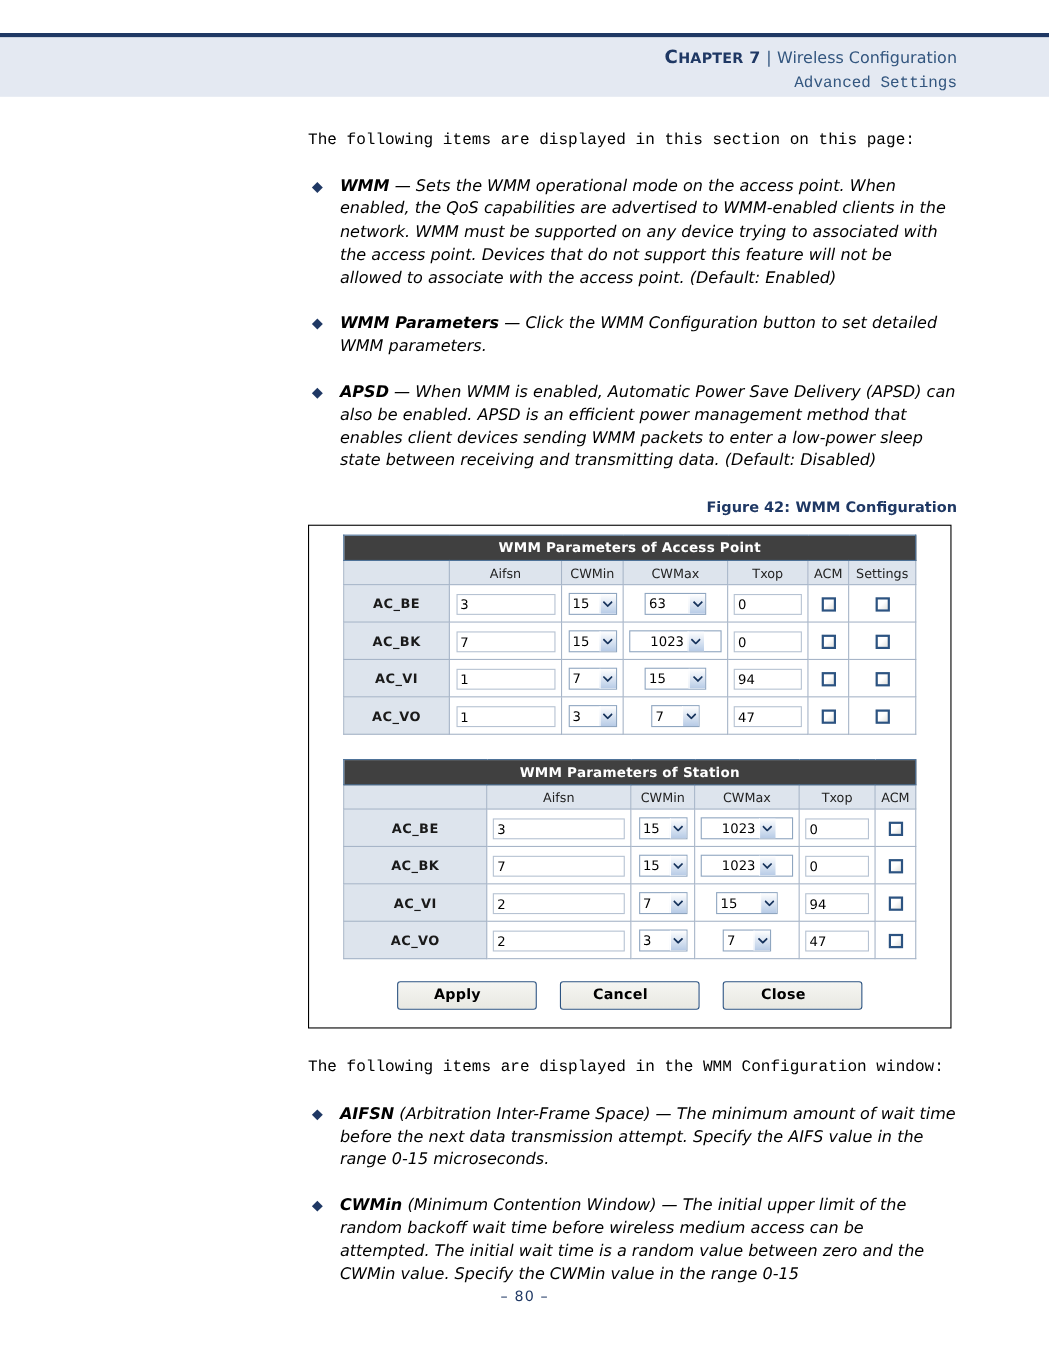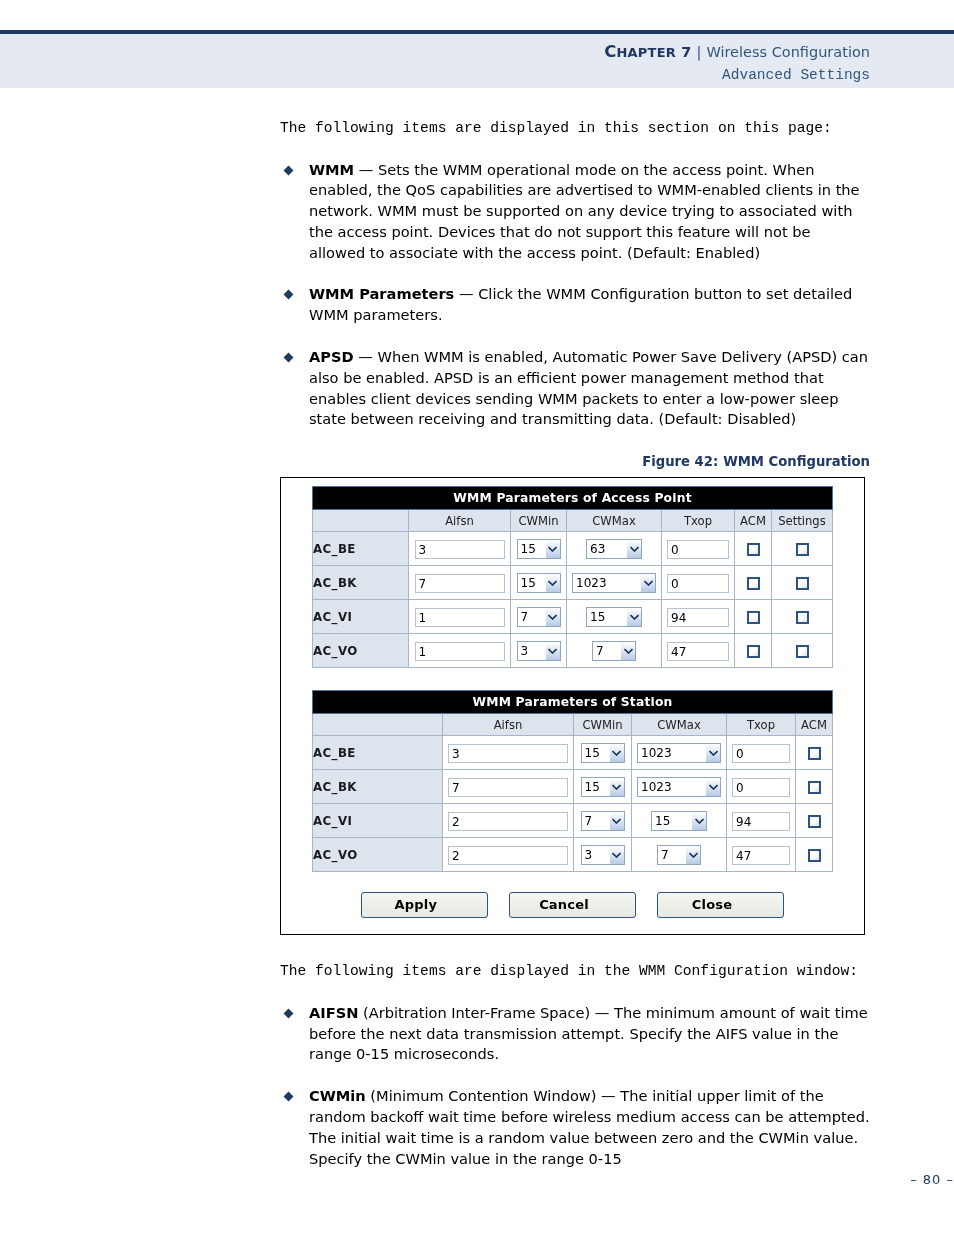--- a/index.html
+++ b/index.html
@@ -82,20 +82,21 @@
     list-style: none;
     margin: 0;
     padding: 0;
   }
   ul.bullets li {
     position: relative;
     padding-left: 29px;
     margin-top: 21px;
     font-size: 14.6px;
     line-height: 20.8px;
+    font-style: italic;
   }
   ul.bullets li .diamond {
     position: absolute;
     left: 5px;
     top: 7px;
     width: 7px;
     height: 7px;
     background: #1f3864;
     transform: rotate(45deg);
   }
@@ -128,21 +129,21 @@
     margin: 0 auto;
     font-family: "DejaVu Sans", "Liberation Sans", sans-serif;
     background: #ffffff;
   }
   table.wmm td, table.wmm th {
     border: 1px solid #a7b5c8;
     padding: 0;
     margin: 0;
   }
   .tbl-title {
-    background: #000000;
+    background: #404040;
     color: #ffffff;
     font-size: 12.3px;
     font-weight: bold;
     text-align: center;
     height: 22px;
     letter-spacing: 0.2px;
     border: 1px solid #4e7298 !important;
   }
   .col-head {
     background: #dde4ed;
@@ -150,21 +151,21 @@
     font-size: 11.6px;
     font-weight: normal;
     text-align: center;
     height: 21px;
   }
   .ac-cell {
     background: #dde4ed;
     color: #1a1a1a;
     font-size: 11.8px;
     font-weight: bold;
-    text-align: left;
+    text-align: center;
     height: 33px;
     letter-spacing: 0.4px;
   }
   .fld-cell {
     background: #ffffff;
     height: 33px;
     text-align: center;
     vertical-align: middle;
     padding: 0 5px !important;
   }
@@ -213,21 +214,21 @@
     background: linear-gradient(#ffffff, #b7cbe6);
     border-left: 1px solid #ffffff;
     display: flex;
     align-items: center;
     justify-content: center;
     flex: 0 0 auto;
   }
   .sel .sel-arrow svg { display: block; }
   .sel-w44 { width: 44px; }
   .sel-w56 { width: 56px; }
-  .sel-w60 { width: 84px; }
+  .sel-w60 { width: 84px; justify-content: center; }
 
   .chk {
     display: inline-block;
     width: 13px;
     height: 13px;
     border: 2px solid #2c5381;
     background: linear-gradient(135deg, #ffffff 0%, #ffffff 45%, #e2e2de 100%);
     box-sizing: border-box;
     vertical-align: middle;
   }
@@ -253,21 +254,21 @@
     margin: 0 8px;
     letter-spacing: 0.2px;
   }
 
   
   .footer {
     position: absolute;
     top: 1172px;
     left: 0;
     width: 954px;
-    text-align: right;
+    text-align: center;
     font-size: 13px;
     color: #1f3864;
     letter-spacing: 1px;
   }
 </style>
 </head>
 <body>
 
 <div class="header-rule"></div>
 <div class="header-band"></div>

